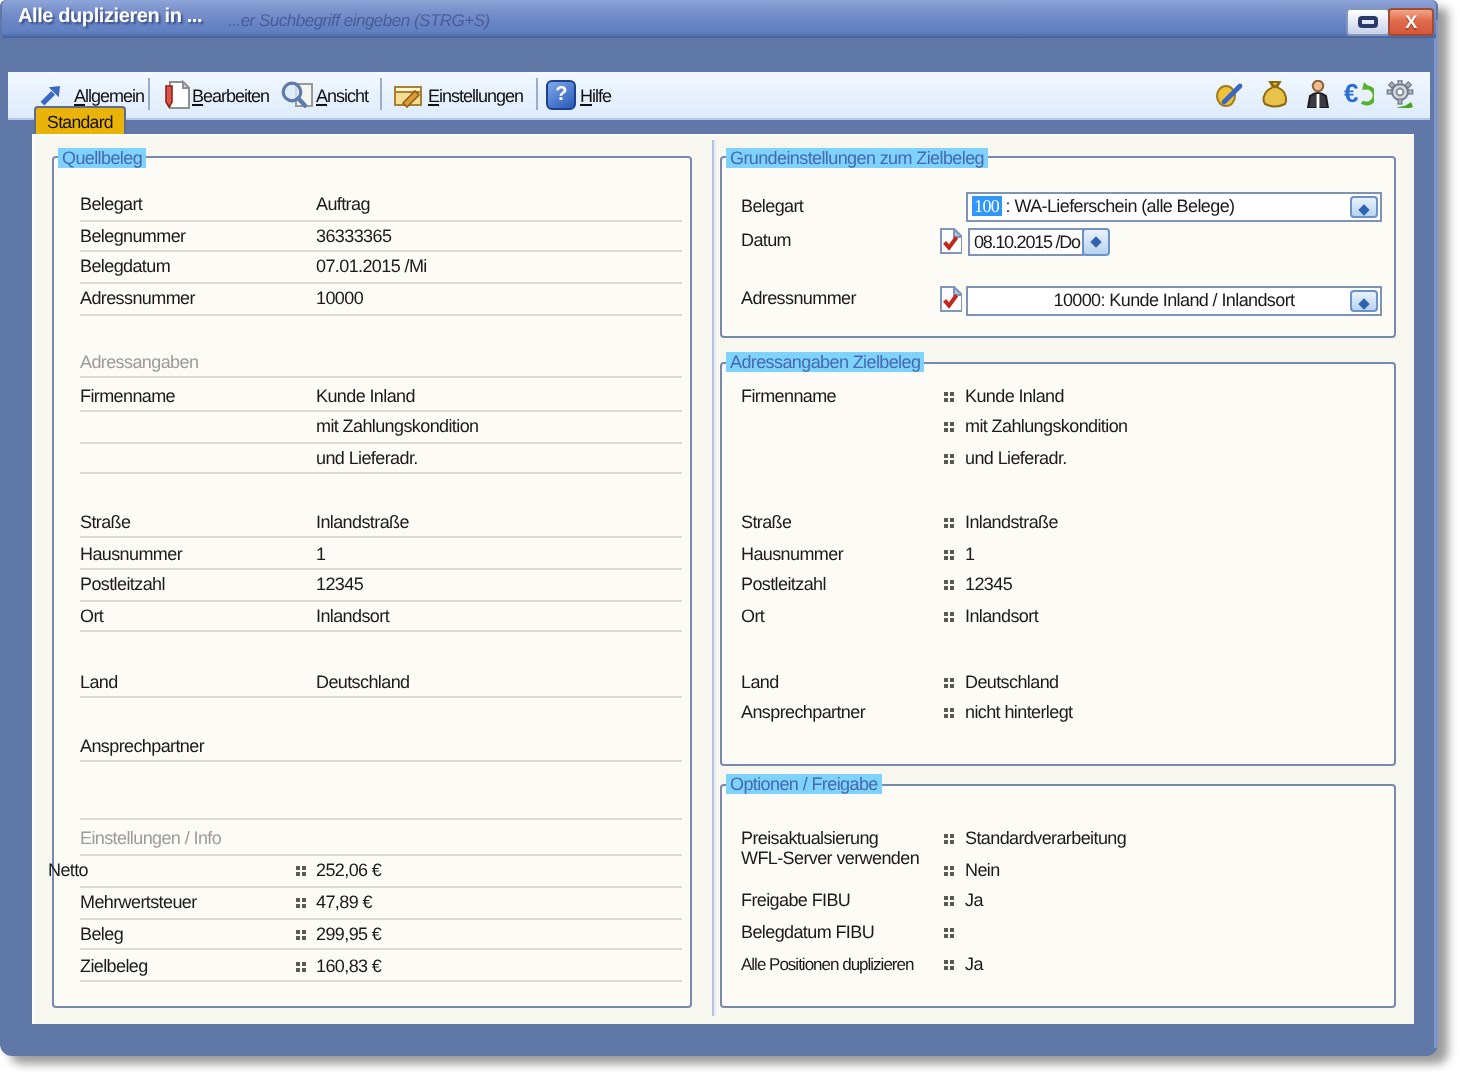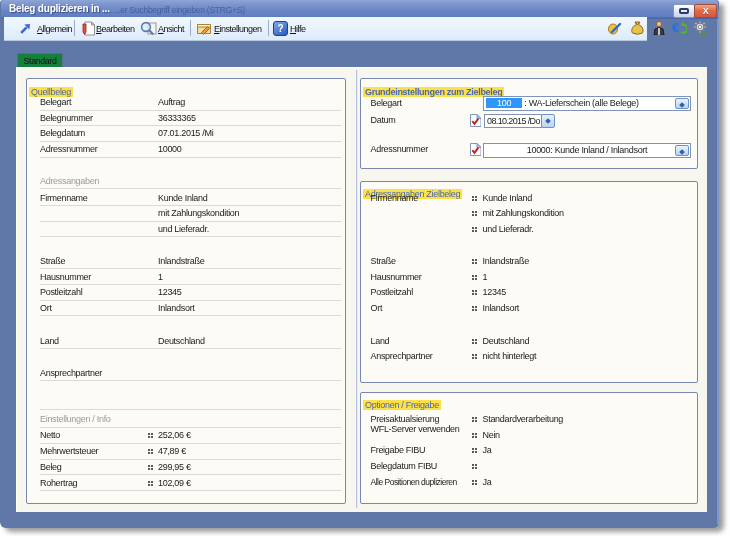--- a/index.html
+++ b/index.html
@@ -3,57 +3,57 @@
 html,body{margin:0;padding:0;}
 #stage{position:relative;width:730px;height:536px;background:#fff;overflow:hidden;
   font-family:"Liberation Sans",sans-serif;font-size:9px;letter-spacing:-0.3px;color:#1b1b1b;}
 #dlg{position:absolute;left:0;top:0;width:719px;height:528px;background:#6078a8;
   border-radius:3px 3px 6px 6px;box-shadow:5px 4px 5px rgba(90,90,90,.6);}
 #dlg:after{content:"";position:absolute;right:0;top:10px;bottom:4px;width:2px;background:#7e96c8;}
 #titlebar{position:absolute;left:1px;top:0;width:717px;height:19px;border-radius:3px 3px 0 0;
   background:linear-gradient(180deg,#8ea5d8 0%,#7c93cd 25%,#6984c5 60%,#6080c2 85%,#46619c 100%);}
 #title{position:absolute;left:8px;top:3px;font-size:10px;font-weight:bold;letter-spacing:-0.2px;
   color:#fff;text-shadow:1px 1px 1px rgba(20,35,80,.55);}
-#ghost{position:absolute;left:113px;top:4.5px;font-size:8.5px;letter-spacing:-0.25px;color:rgba(40,58,105,.52);}
+#ghost{position:absolute;left:113px;top:4.5px;font-style:italic;font-size:8.5px;letter-spacing:-0.25px;color:rgba(40,58,105,.52);}
 .wbtn{position:absolute;top:4px;height:12px;border-radius:2px;}
 #btn-rest{left:672px;width:20px;background:linear-gradient(#ffffff,#c7d3ea);border:1px solid #8495b8;}
 #btn-rest i{position:absolute;left:5px;top:3px;width:6px;height:2px;border:2px solid #2c3a6b;border-radius:2px;}
 #btn-close{left:693px;width:21px;background:linear-gradient(180deg,#f2a787 0%,#e06c4c 45%,#d2573c 100%);border:1px solid #a04b33;
   color:#fff;font-weight:bold;font-size:9px;text-align:center;line-height:12px;text-shadow:0 1px 0 rgba(130,40,20,.55);}
-#toolbar{position:absolute;left:4px;top:17px;width:643px;height:23px;
+#toolbar{position:absolute;left:4px;top:36px;width:711px;height:23px;
   background:linear-gradient(#f2f8ff,#ddebfb);border-bottom:1px solid #b9c8e2;text-decoration:underline;}
 .tt{position:absolute;top:7px;font-size:9px;letter-spacing:-0.5px;color:#111;}
 .tt u{text-decoration:underline;}
 .sep{position:absolute;top:3px;height:16px;width:1px;background:#9aaecb;}
 .ticon{position:absolute;top:4px;}
 #pane{position:absolute;left:16px;top:67px;width:691px;height:445px;background:#f7f6ef;
   box-shadow:inset 1px 1px 0 rgba(255,255,255,.85);}
-#tab{position:absolute;left:17px;top:53px;width:44px;height:15px;background:#15803d;
+#tab{position:absolute;left:17px;top:53px;width:44px;height:15px;background:#eab308;
   border:1px solid #5c6c92;border-bottom:none;border-radius:2px 2px 0 0;
   font-size:8.8px;letter-spacing:-0.35px;text-align:center;line-height:15px;color:#111;}
 #split{position:absolute;left:356px;top:70px;width:1px;height:438px;background:#b7c2e0;}
 #split2{position:absolute;left:357px;top:70px;width:1px;height:438px;background:#e7ebf6;}
 .gb{position:absolute;border:1px solid #7888ae;border-radius:2px;background:#fcfbf6;}
-.cap{position:absolute;font-size:9px;letter-spacing:-0.3px;color:#4868b0;background:#fde047;padding:0 2px;white-space:nowrap;margin-top:13px;}
+.cap{position:absolute;font-size:9px;letter-spacing:-0.3px;color:#4868b0;background:#7dd3fc;padding:0 2px;white-space:nowrap;}
 .t{position:absolute;white-space:nowrap;line-height:11px;}
 .gray{color:#9b9b98;}
 .ul{position:absolute;height:1px;background:#dbdad4;}
 .eq{position:absolute;width:2px;height:2px;background:#5a5954;box-shadow:3px 0 0 #5a5954,0 3px 0 #5a5954,3px 3px 0 #5a5954;}
 .fld{position:absolute;background:#fff;border:1px solid #7f93b6;white-space:nowrap;}
 .ddb{position:absolute;right:1px;top:1px;bottom:1px;width:14px;border-radius:2px;
   background:linear-gradient(#eaf2fc,#b9d3f1);border:1px solid #6a93c8;box-sizing:border-box;}
 .ddb b{position:absolute;left:4px;top:3.5px;width:4px;height:4px;background:#2e63b0;transform:rotate(45deg);}
 .ck{position:absolute;width:11px;height:13px;}
 </style></head>
 <body>
 <div id="stage">
 <div id="dlg"></div>
 <div id="titlebar">
       <span id="ghost">...er Suchbegriff eingeben (STRG+S)</span>
-      <span id="title">Beleg duplizieren in ...</span>
+      <span id="title">Alle duplizieren in ...</span>
 <div class="wbtn" id="btn-rest">
         <i></i>
       </div>
       <div class="wbtn" id="btn-close">X</div>
     </div>
 <div id="toolbar">
   <svg class="ticon" style="left:15px;top:5px" width="13" height="13" viewBox="0 0 13 13">
         <path d="M2.2 10.8 L7.6 5.4" stroke="#3c68c4" stroke-width="2.6" fill="none"></path>
         <polygon points="11,2 10.4,7.6 5.4,2.6" fill="#3c68c4"></polygon>
       </svg>
@@ -117,21 +117,21 @@
 </div>
 <div id="tab">Standard</div>
 <div id="pane"></div>
 <div id="split"></div>
     <div id="split2"></div>
 
 <div class="gb" style="left:26px;top:78px;width:318px;height:424px;"></div>
 <span class="cap" style="left:29px;top:73.5px;">Quellbeleg</span>
 
 <div class="gb" style="left:360px;top:78px;width:336px;height:89px;"></div>
-<span class="cap" style="left:363px;top:73.5px;font-weight:bold;">Grundeinstellungen zum Zielbeleg</span>
+<span class="cap" style="left:363px;top:73.5px;">Grundeinstellungen zum Zielbeleg</span>
 <div class="gb" style="left:360px;top:181px;width:336px;height:200px;"></div>
 <span class="cap" style="left:363px;top:176px;">Adressangaben Zielbeleg</span>
 <div class="gb" style="left:360px;top:392px;width:336px;height:110px;"></div>
 <span class="cap" style="left:363px;top:387px;">Optionen / Freigabe</span>
 
 <div>
 <span class="t" style="left:40px;top:97px">Belegart</span>
 <span class="t" style="left:158px;top:97px">Auftrag</span>
 <div class="ul" style="left:40px;top:109.5px;width:301px"></div>
 <span class="t" style="left:40px;top:112.7px">Belegnummer</span>
@@ -165,40 +165,40 @@
 <span class="t" style="left:158px;top:302.9px">Inlandsort</span>
 <div class="ul" style="left:40px;top:315.4px;width:301px"></div>
 <span class="t" style="left:40px;top:335.5px">Land</span>
 <span class="t" style="left:158px;top:335.5px">Deutschland</span>
 <div class="ul" style="left:40px;top:348px;width:301px"></div>
 <span class="t" style="left:40px;top:367.5px">Ansprechpartner</span>
 <div class="ul" style="left:40px;top:380px;width:301px"></div>
 <div class="ul" style="left:40px;top:409px;width:301px"></div>
 <span class="t gray" style="left:40px;top:414px">Einstellungen / Info</span>
 <div class="ul" style="left:40px;top:426.5px;width:301px"></div>
-<span class="t" style="left:40px;top:430.3px">Netto</span>
+<span class="t" style="left:24px;top:430.3px">Netto</span>
 <div class="eq" style="left:148px;top:433.3px"></div>
 <span class="t" style="left:158px;top:430.3px">252,06 €</span>
 <div class="ul" style="left:40px;top:442.8px;width:301px"></div>
 <span class="t" style="left:40px;top:446.2px">Mehrwertsteuer</span>
 <div class="eq" style="left:148px;top:449.2px"></div>
 <span class="t" style="left:158px;top:446.2px">47,89 €</span>
 <div class="ul" style="left:40px;top:458.7px;width:301px"></div>
 <span class="t" style="left:40px;top:461.9px">Beleg</span>
 <div class="eq" style="left:148px;top:464.9px"></div>
 <span class="t" style="left:158px;top:461.9px">299,95 €</span>
 <div class="ul" style="left:40px;top:474.4px;width:301px"></div>
-<span class="t" style="left:40px;top:477.7px">Rohertrag</span>
+<span class="t" style="left:40px;top:477.7px">Zielbeleg</span>
 <div class="eq" style="left:148px;top:480.7px"></div>
-<span class="t" style="left:158px;top:477.7px">102,09 €</span>
+<span class="t" style="left:158px;top:477.7px">160,83 €</span>
 <div class="ul" style="left:40px;top:490.2px;width:301px"></div>
 </div>
 <div>
 <span class="t" style="left:370.5px;top:97.5px">Belegart</span>
-<div class="fld" style="left:483px;top:96px;width:206px;height:13px;font-size:9px;letter-spacing:-0.3px;line-height:13px;"><span style="background:#2f96fb;color:#fff;padding:0 11px;margin-left:2px;">100</span>&nbsp;: WA-Lieferschein (alle Belege)<div class="ddb">
+<div class="fld" style="left:483px;top:96px;width:206px;height:13px;font-size:9px;letter-spacing:-0.3px;line-height:13px;"><span style="background:#2f96fb;color:#fff;padding:0 1px;margin-left:2px;font-family:Liberation Serif, serif;">100</span>&nbsp;: WA-Lieferschein (alle Belege)<div class="ddb">
           <b></b>
         </div></div>
 <span class="t" style="left:370.5px;top:114.5px">Datum</span>
 <svg class="ck" style="left:470px;top:114px" width="11" height="13" viewBox="0 0 11 13">
         <path d="M0.5 0.5 h6.5 l4 4 v8 h-10.5 z" fill="#fdfdff" stroke="#8097ba"></path>
         <path d="M7 0.5 l4 4 h-4 z" fill="#aec8ea" stroke="#8097ba"></path>
         <path d="M2.3 7.2 l2.2 2.6 3.8 -5.2" fill="none" stroke="#c0281c" stroke-width="2"></path>
       </svg>
 <div class="fld" style="left:484px;top:114px;width:54px;height:12px;font-size:9px;letter-spacing:-0.62px;line-height:12px;padding-left:2px;">08.10.2015 /Do</div>
 <div style="position:absolute;left:541px;top:114px;width:14px;height:14px;border-radius:2px;background:linear-gradient(#eaf2fc,#b9d3f1);border:1px solid #6a93c8;box-sizing:border-box;">

